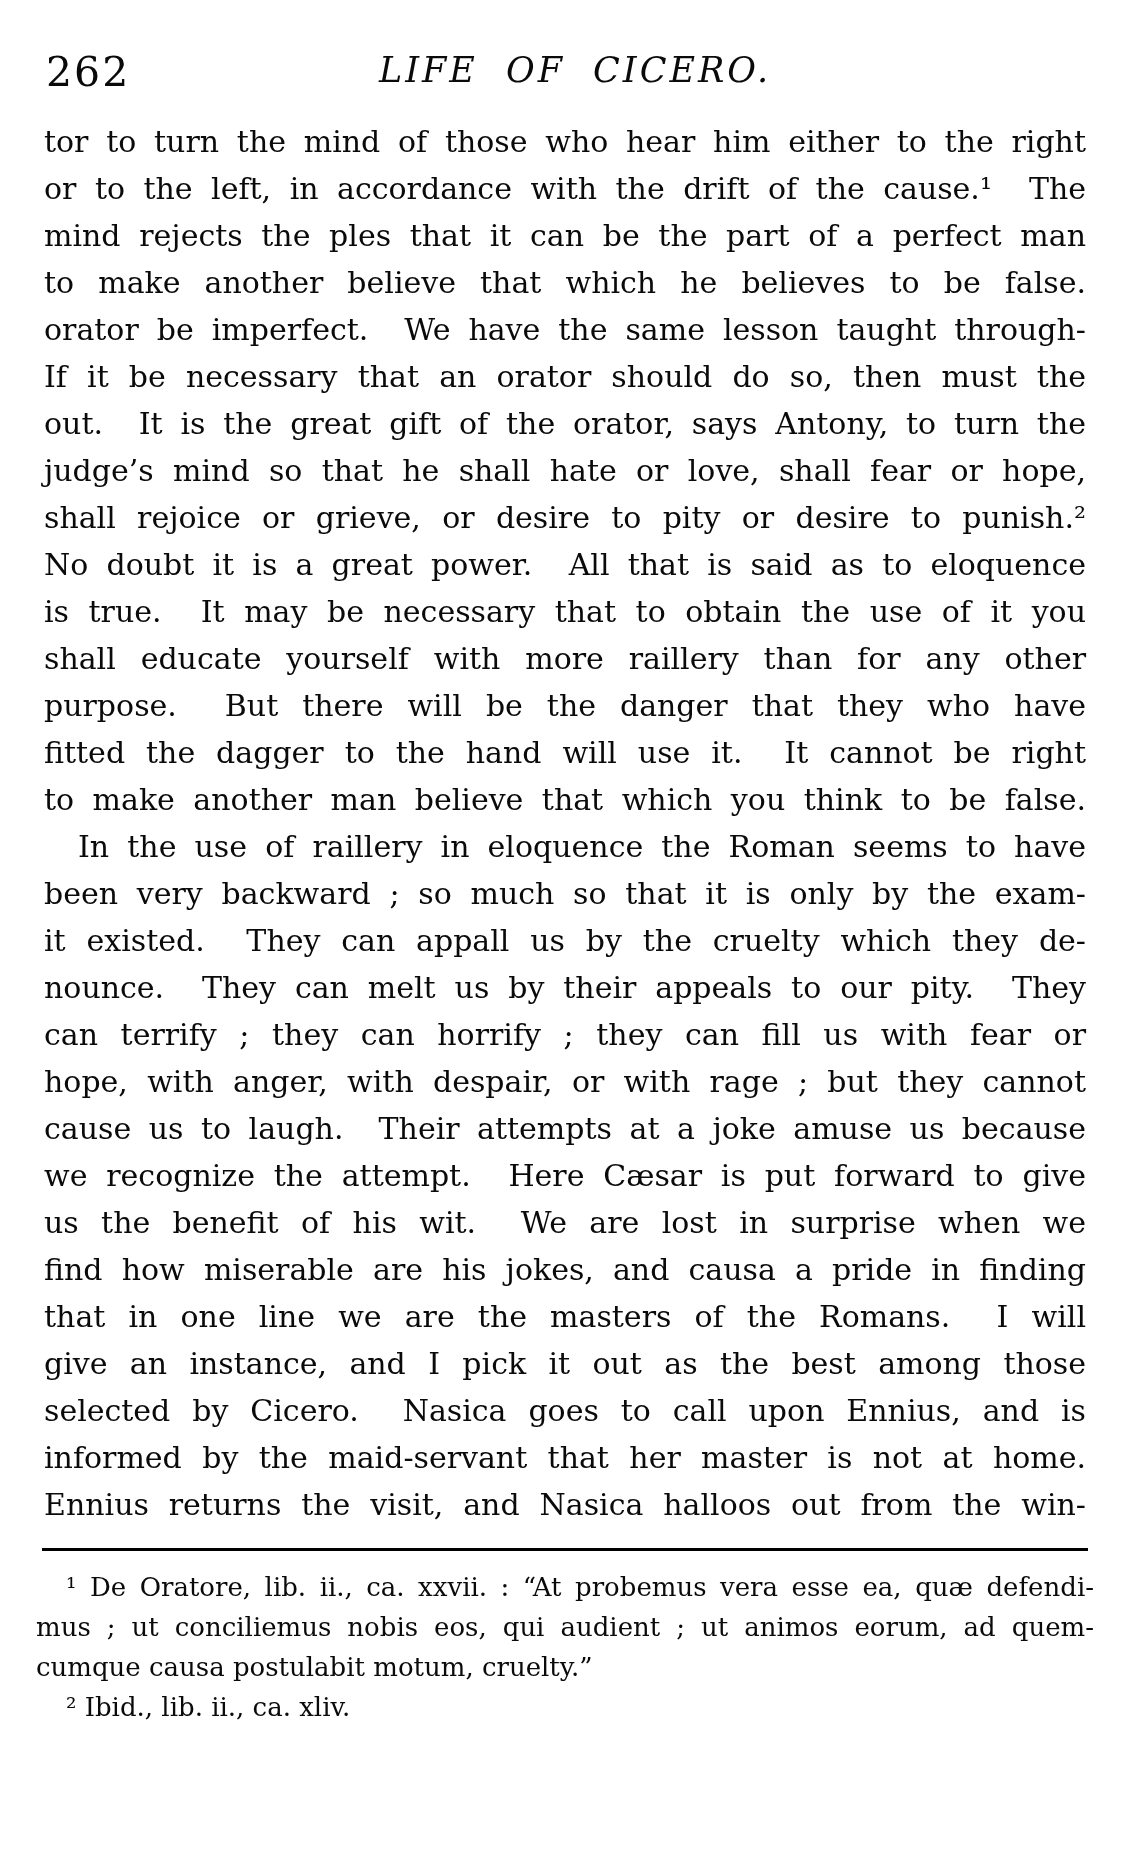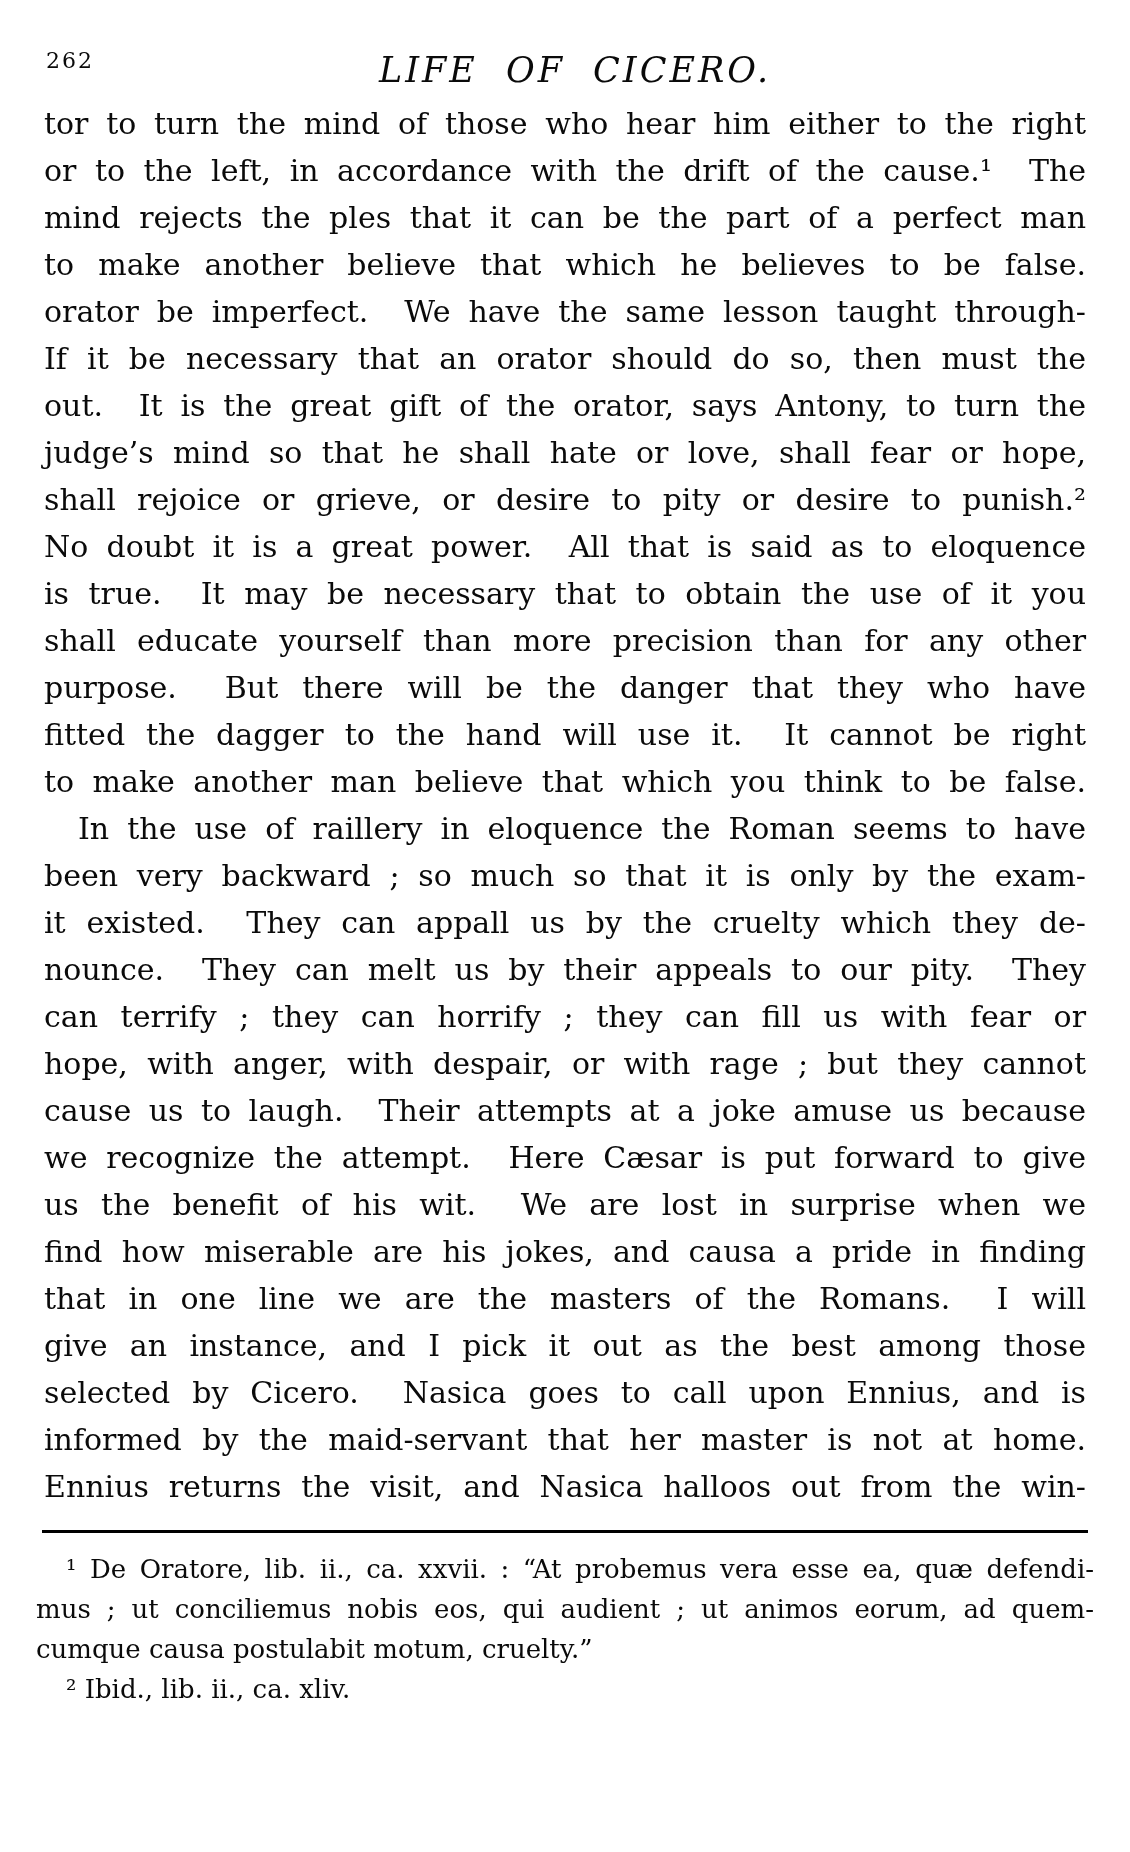--- a/index.html
+++ b/index.html
@@ -21,38 +21,38 @@
   }
   
   .header {
     position: relative;
     height: 92px;
   }
   .page-num {
     position: absolute;
     left: 46px;
     top: 48px;
-    font-size: 22px;
+    font-size: 41px;
     letter-spacing: 2px;
   }
   .running-title {
     position: absolute;
     left: 0;
     right: 0;
     top: 50px;
     text-align: center;
     font-style: italic;
     font-size: 35px;
     letter-spacing: 3px;
     word-spacing: 14px;
     padding-left: 20px;
   }
   
   .body-text {
-    margin-top: 8px;
+    margin-top: 26px;
     padding: 0 44px;
   }
   .line {
     font-size: 30px;
     line-height: 47px;
     height: 47px;
     text-align: justify;
     text-align-last: justify;
   }
   .line.indent {
@@ -97,21 +97,21 @@
     <div class="line">or to the left, in accordance with the drift of the cause.¹&nbsp; The</div>
     <div class="line">mind rejects the ples that it can be the part of a perfect man</div>
     <div class="line">to make another believe that which he believes to be false.</div>
     <div class="line">orator be imperfect.&nbsp; We have the same lesson taught through-</div>
     <div class="line">If it be necessary that an orator should do so, then must the</div>
     <div class="line">out.&nbsp; It is the great gift of the orator, says Antony, to turn the</div>
     <div class="line">judge’s mind so that he shall hate or love, shall fear or hope,</div>
     <div class="line">shall rejoice or grieve, or desire to pity or desire to punish.²</div>
     <div class="line">No doubt it is a great power.&nbsp; All that is said as to eloquence</div>
     <div class="line">is true.&nbsp; It may be necessary that to obtain the use of it you</div>
-    <div class="line">shall educate yourself than more precision than for any other</div>
+    <div class="line">shall educate yourself with more raillery than for any other</div>
     <div class="line">purpose.&nbsp; But there will be the danger that they who have</div>
     <div class="line">fitted the dagger to the hand will use it.&nbsp; It cannot be right</div>
     <div class="line">to make another man believe that which you think to be false.</div>
     <div class="line indent">In the use of raillery in eloquence the Roman seems to have</div>
     <div class="line">been very backward ; so much so that it is only by the exam-</div>
     <div class="line">it existed.&nbsp; They can appall us by the cruelty which they de-</div>
     <div class="line">nounce.&nbsp; They can melt us by their appeals to our pity.&nbsp; They</div>
     <div class="line">can terrify ; they can horrify ; they can fill us with fear or</div>
     <div class="line">hope, with anger, with despair, or with rage ; but they cannot</div>
     <div class="line">cause us to laugh.&nbsp; Their attempts at a joke amuse us because</div>

